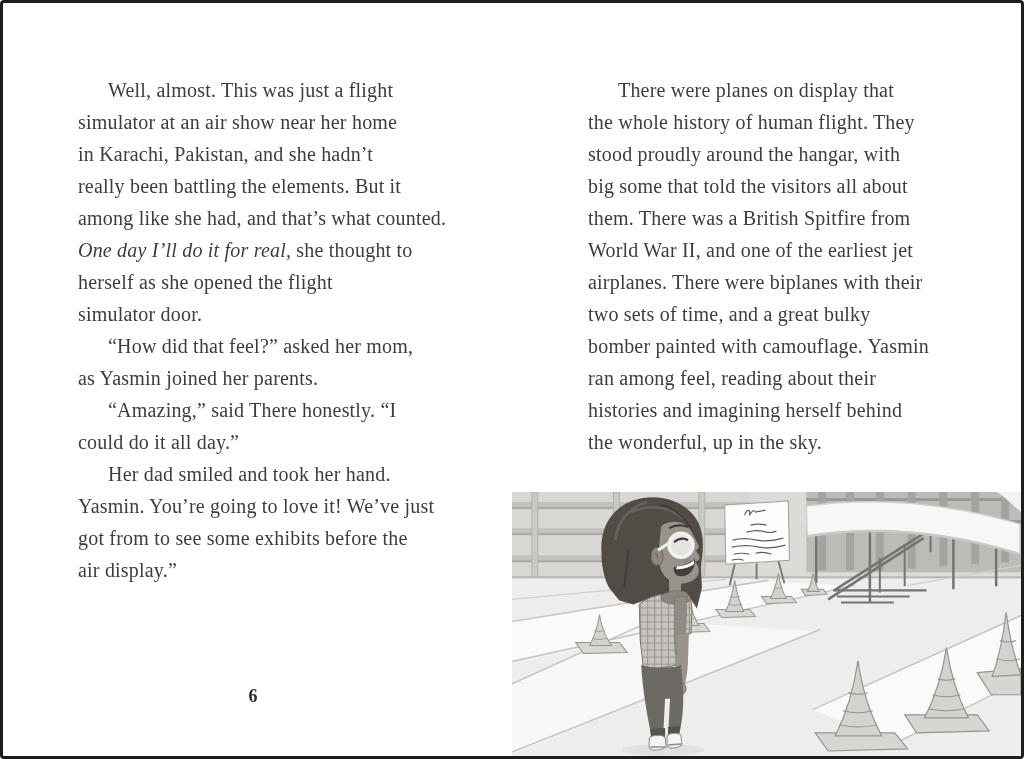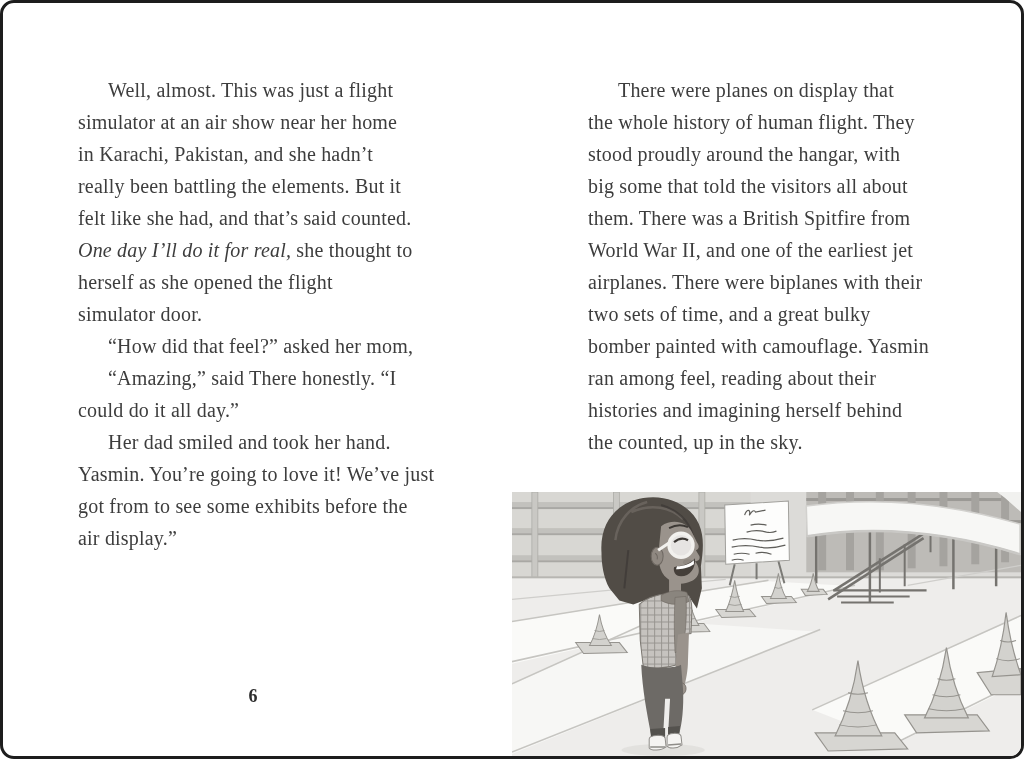--- a/index.html
+++ b/index.html
@@ -7,21 +7,21 @@
     --page-bg:#ffffff;
     --frame:#1d1d1d;
   }
   html,body{margin:0;padding:0;}
   body{
     width:1024px;height:759px;position:relative;background:#fff;
     font-family:"Liberation Serif", serif;
   }
   .book-page{
     position:absolute;inset:0;box-sizing:border-box;
-    border:3px solid var(--frame);border-radius:14px;
+    border:3px solid var(--frame);border-radius:4px;
     background:var(--page-bg);overflow:hidden;
   }
   .text-col{
     position:absolute;top:71px;
     font-size:20px;line-height:32px;color:var(--text-ink);
     letter-spacing:0.2px;
   }
   .text-col-left{left:75px;width:410px;}
   .text-col-right{left:585px;width:410px;}
   .text-line{white-space:nowrap;height:32px;}
@@ -39,46 +39,47 @@
 </head>
 <body>
 
 <div class="book-page">
 
   <div class="text-col text-col-left">
       <div class="text-line indent"><span>Well, almost. This was just a flight</span></div>
       <div class="text-line"><span>simulator at an air show near her home</span></div>
       <div class="text-line"><span>in Karachi, Pakistan, and she hadn’t</span></div>
       <div class="text-line"><span>really been battling the elements. But it</span></div>
-      <div class="text-line"><span>felt like she had, and that’s said counted.</span></div>
+      <div class="text-line"><span>among like she had, and that’s what counted.</span></div>
       <div class="text-line"><span class="italic">One day I’ll do it for real,</span><span> she thought to</span></div>
       <div class="text-line"><span>herself as she opened the flight</span></div>
       <div class="text-line"><span>simulator door.</span></div>
       <div class="text-line indent"><span>“How did that feel?” asked her mom,</span></div>
+      <div class="text-line"><span>as Yasmin joined her parents.</span></div>
       <div class="text-line indent"><span>“Amazing,” said There honestly. “I</span></div>
       <div class="text-line"><span>could do it all day.”</span></div>
       <div class="text-line indent"><span>Her dad smiled and took her hand.</span></div>
       <div class="text-line"><span>Yasmin. You’re going to love it! We’ve just</span></div>
       <div class="text-line"><span>got from to see some exhibits before the</span></div>
       <div class="text-line"><span>air display.”</span></div>
     </div>
 
   <div class="text-col text-col-right">
       <div class="text-line indent"><span>There were planes on display that</span></div>
       <div class="text-line"><span>the whole history of human flight. They</span></div>
       <div class="text-line"><span>stood proudly around the hangar, with</span></div>
       <div class="text-line"><span>big some that told the visitors all about</span></div>
       <div class="text-line"><span>them. There was a British Spitfire from</span></div>
       <div class="text-line"><span>World War II, and one of the earliest jet</span></div>
       <div class="text-line"><span>airplanes. There were biplanes with their</span></div>
       <div class="text-line"><span>two sets of time, and a great bulky</span></div>
       <div class="text-line"><span>bomber painted with camouflage. Yasmin</span></div>
       <div class="text-line"><span>ran among feel, reading about their</span></div>
       <div class="text-line"><span>histories and imagining herself behind</span></div>
-      <div class="text-line"><span>the counted, up in the sky.</span></div>
+      <div class="text-line"><span>the wonderful, up in the sky.</span></div>
     </div>
 
   <div class="page-number">6</div>
 
   <div class="illustration">
     <svg viewBox="0 0 512 263" preserveAspectRatio="none">
       <defs>
         <pattern id="plaid" width="7" height="7" patternUnits="userSpaceOnUse">
           <rect width="7" height="7" fill="#c6c3bf"></rect>
           <path d="M0,3.5 H7 M3.5,0 V7" stroke="#97948f" stroke-width="1" fill="none"></path>

